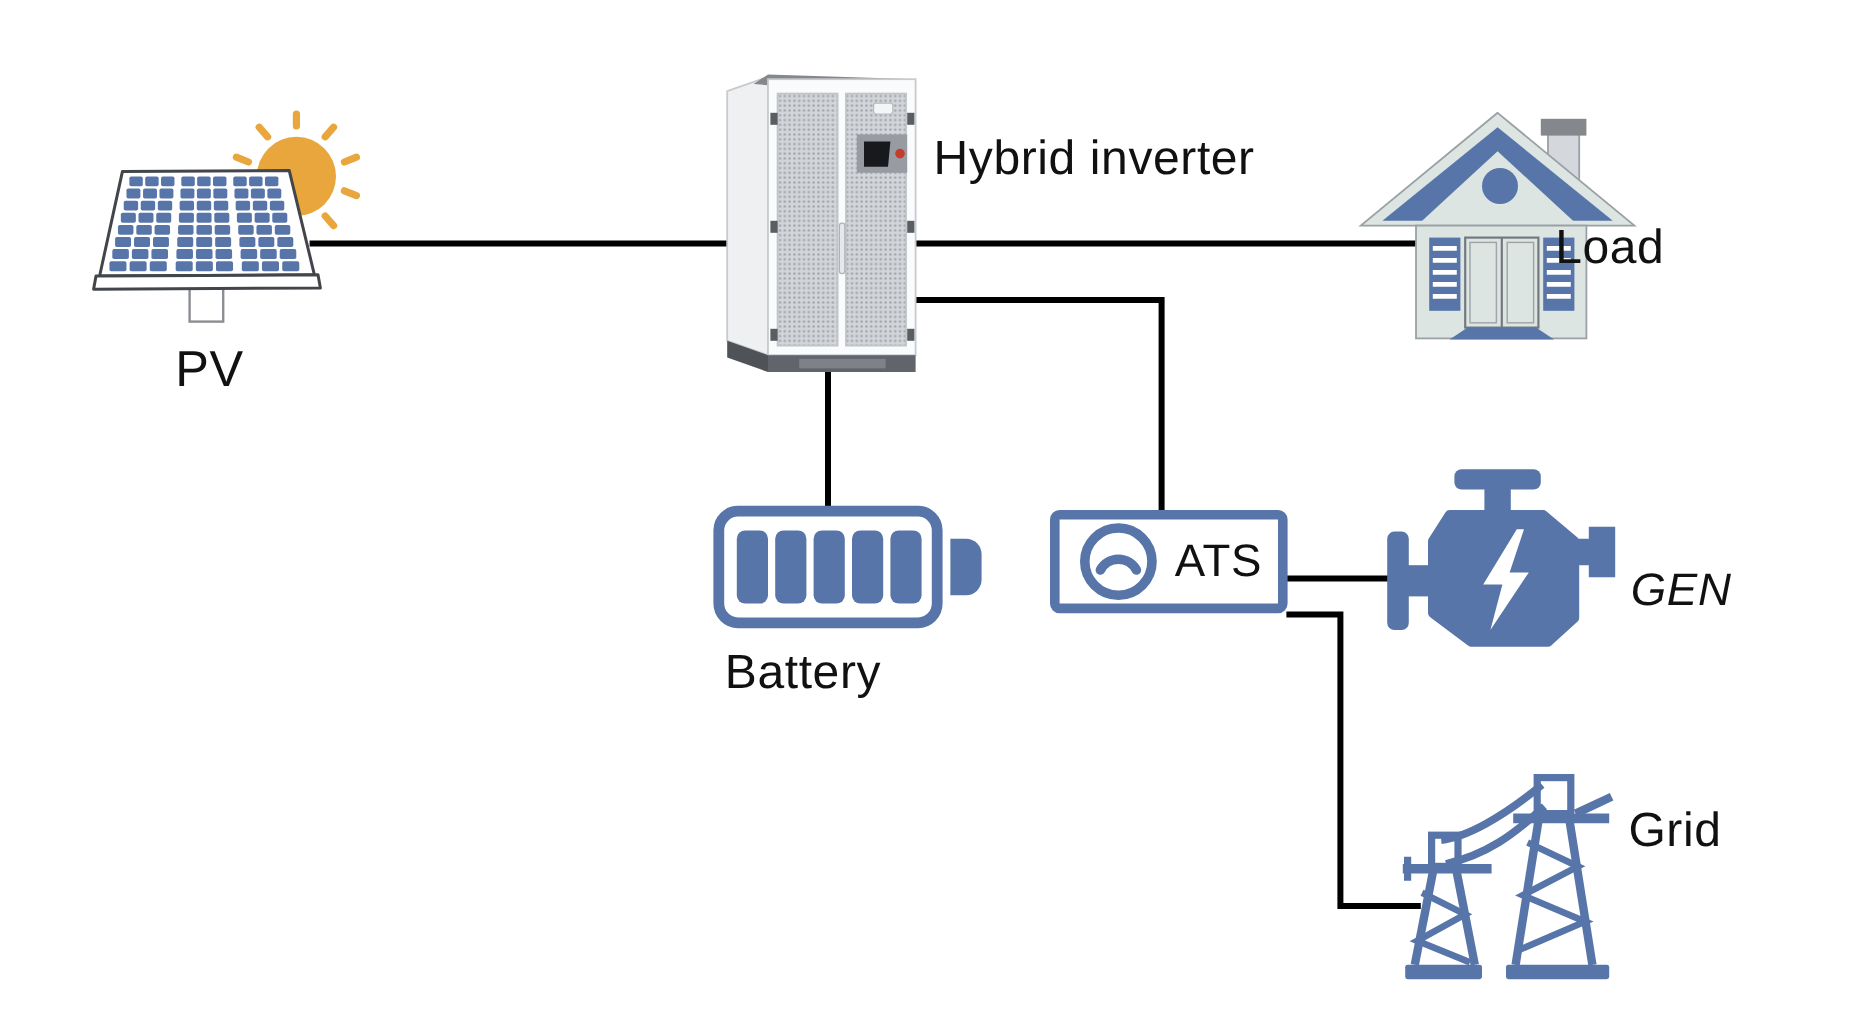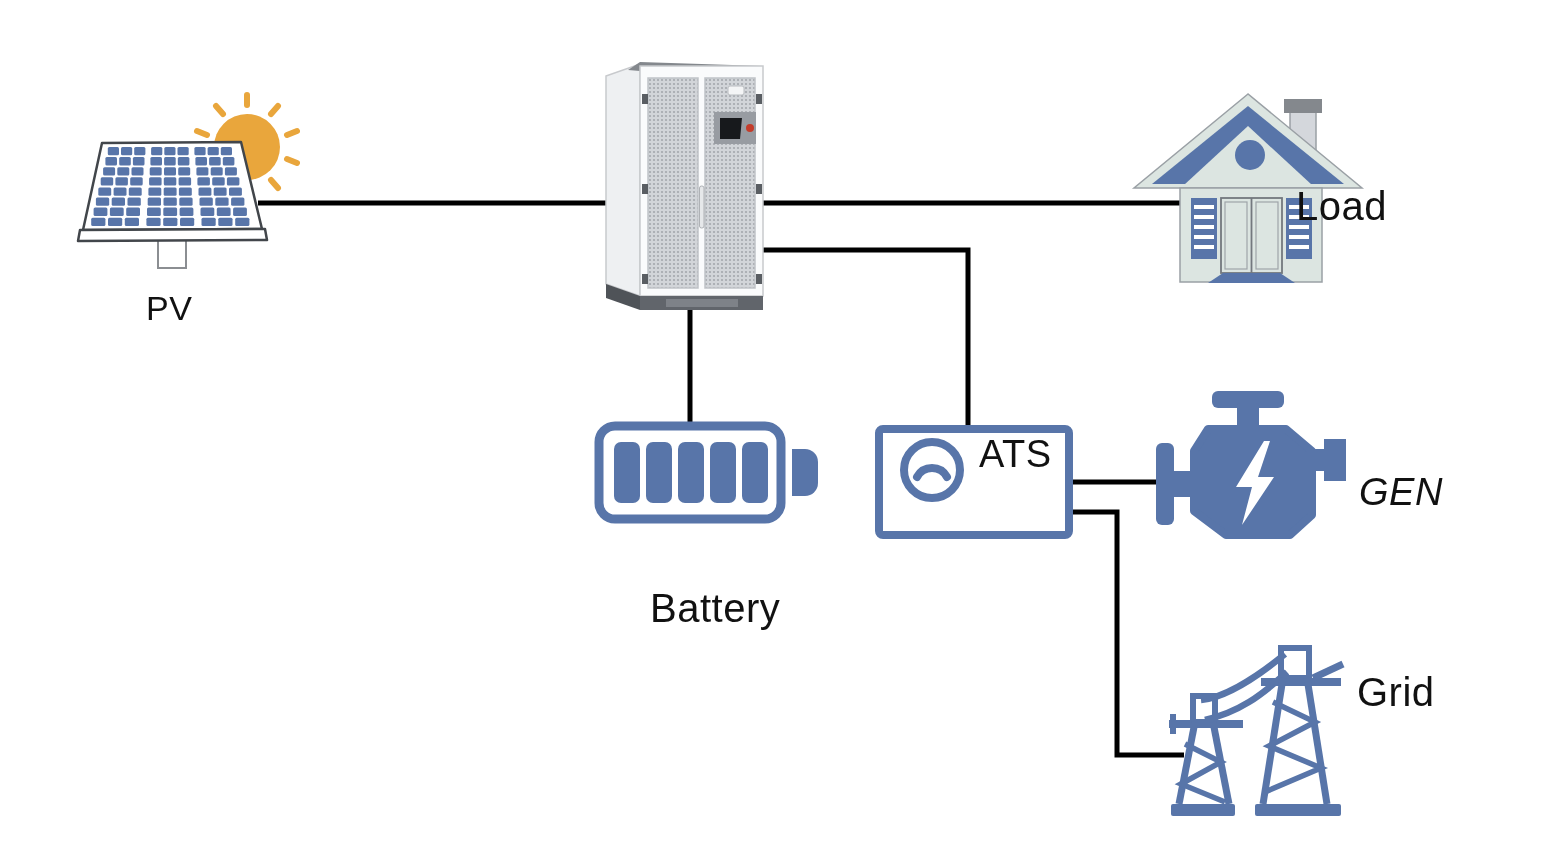--- a/index.html
+++ b/index.html
@@ -19,23 +19,23 @@
   }
   .wires{position:absolute;left:0;top:0;z-index:1;}
   .node{position:absolute;z-index:2;}
   .lbl{
     position:absolute;z-index:3;font-size:40px;line-height:48px;
     color:var(--text);white-space:nowrap;letter-spacing:0.5px;
   }
   .wire-path{stroke:var(--wire);stroke-width:5;fill:none;}
   
   .ats-box{
-    position:absolute;left:875px;top:425px;width:198px;height:114px;
+    position:absolute;left:875px;top:425px;width:198px;height:86px;
     box-sizing:border-box;border:8px solid var(--accent);border-radius:8px;
-    background:#ffffff;display:flex;z-index:2;
+    background:#ffffff;display:flex;align-items:center;z-index:2;
   }
   .ats-box .dial{margin-left:12px;flex:0 0 auto;}
   .ats-box .ats-text{font-size:38px;margin-left:10px;letter-spacing:0.5px;}
 </style>
 </head>
 <body>
 
 <div class="canvas">
 
   <svg class="wires" width="1551" height="850" viewBox="0 0 1551 850">
@@ -140,21 +140,21 @@
           <rect x="54.8" y="127.7" width="14.2" height="8.3" rx="1.5"></rect>
           <rect x="76.4" y="127.7" width="14.2" height="8.3" rx="1.5"></rect>
           <rect x="93.2" y="127.7" width="14.2" height="8.3" rx="1.5"></rect>
           <rect x="110.0" y="127.7" width="14.2" height="8.3" rx="1.5"></rect>
           <rect x="131.5" y="127.7" width="14.2" height="8.3" rx="1.5"></rect>
           <rect x="148.3" y="127.7" width="14.2" height="8.3" rx="1.5"></rect>
           <rect x="165.2" y="127.7" width="14.2" height="8.3" rx="1.5"></rect>
         </g>
     </svg>
   </div>
-  <div class="lbl" style="left:146px;top:284px;font-size:34px;">PV</div>
+  <div class="lbl" style="left:146px;top:284px;font-size:42px;">PV</div>
 
   <div class="node" style="left:600px;top:58px;">
     <svg width="168" height="254" viewBox="0 0 168 254">
       <defs>
         <pattern id="meshPat" width="4" height="4" patternUnits="userSpaceOnUse">
           <rect width="4" height="4" fill="#D2D5D9"></rect>
           <circle cx="2" cy="2" r="1.1" fill="#A4A8AD"></circle>
         </pattern>
       </defs>
 
@@ -182,20 +182,21 @@
         <rect x="156" y="36" width="6" height="10"></rect>
         <rect x="156" y="126" width="6" height="10"></rect>
         <rect x="156" y="216" width="6" height="10"></rect>
       </g>
 
       <polygon points="6,226 40,238 40,252 6,240" fill="#4F5358"></polygon>
       <rect x="40" y="238" width="123" height="14" fill="#61656B"></rect>
       <rect x="66" y="241" width="72" height="8" fill="#7E8288"></rect>
     </svg>
   </div>
+  <div class="lbl" style="left:778px;top:108px;">Hybrid inverter</div>
 
   <div class="node" style="left:1126px;top:86px;">
     <svg width="240" height="212" viewBox="0 0 240 212">
 
       <rect x="164" y="22" width="26" height="44" fill="#D4D7DC" stroke="var(--house_outline)" stroke-width="1.5"></rect>
       <rect x="158" y="13" width="38" height="14" fill="#84888D"></rect>
 
       <polygon points="122,8 8,102 236,102" fill="var(--house_body)" stroke="var(--house_outline)" stroke-width="1.5"></polygon>
       <polygon points="122,20 26,98 218,98" fill="var(--accent)"></polygon>
       <polygon points="122,40 58,99 186,99" fill="var(--house_body)"></polygon>
@@ -235,21 +236,21 @@
       <g fill="var(--accent)">
         <rect x="21" y="24" width="26" height="61" rx="7"></rect>
         <rect x="53" y="24" width="26" height="61" rx="7"></rect>
         <rect x="85" y="24" width="26" height="61" rx="7"></rect>
         <rect x="117" y="24" width="26" height="61" rx="7"></rect>
         <rect x="149" y="24" width="26" height="61" rx="7"></rect>
       </g>
       <path d="M199 31 h13 a13 13 0 0 1 13 13 v21 a13 13 0 0 1 -13 13 h-13 z" fill="var(--accent)"></path>
     </svg>
   </div>
-  <div class="lbl" style="left:650px;top:536px;margin-top:48px;">Battery</div>
+  <div class="lbl" style="left:604px;top:536px;">Battery</div>
 
   <div class="ats-box">
     <svg class="dial" width="74" height="74" viewBox="0 0 74 74">
       <circle cx="37" cy="37" r="28" fill="none" stroke="var(--accent)" stroke-width="8"></circle>
       <path d="M22 44 A 17 17 0 0 1 52 44" fill="none" stroke="var(--accent)" stroke-width="8" stroke-linecap="round"></path>
     </svg>
     <span class="ats-text">ATS</span>
   </div>
 
   <div class="node" style="left:1152px;top:385px;">

